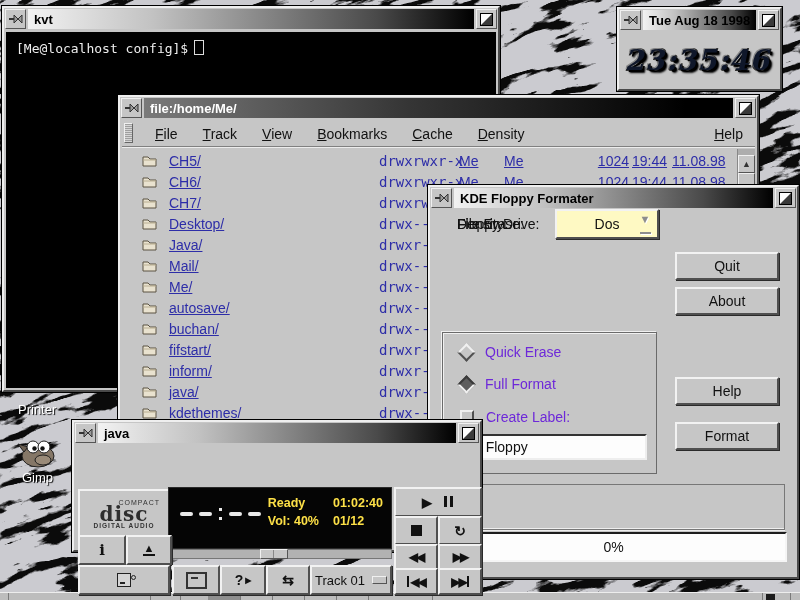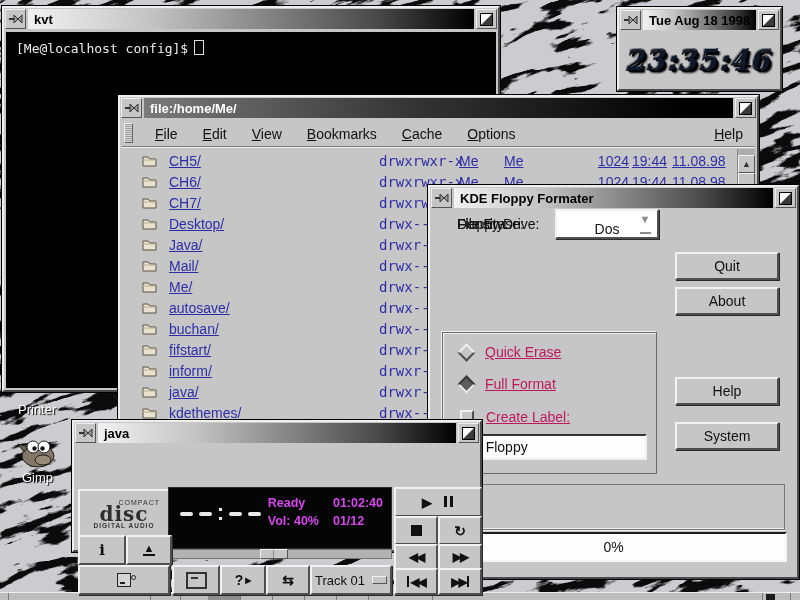--- a/index.html
+++ b/index.html
@@ -63,54 +63,54 @@
           border:1px solid;border-color:#f0f0f0 #555 #555 #f0f0f0;
           display:flex;align-items:center;justify-content:center;font-size:9px;color:#333;}
   .scr-thumb{position:absolute;left:0;top:24px;width:15px;height:22px;background:#c6c6c6;
              border:1px solid;border-color:#f0f0f0 #555 #555 #f0f0f0;}
 
   
   #floppy{left:428px;top:185px;width:367px;height:390px;z-index:4;}
   #floppy .body{position:absolute;left:2px;right:2px;top:24px;bottom:2px;}
   .ffield{position:absolute;left:25px;height:26px;display:flex;align-items:center;}
   .ffield .flabel{width:98px;font-size:14px;color:#111;}
-  .mselect{position:absolute;left:98px;width:100px;height:26px;background:#ffffff;
+  .mselect{position:absolute;left:98px;width:100px;height:26px;background:#fef9c3;
            border:2px solid;border-color:#f2f2f2 #4f4f4f #4f4f4f #f2f2f2;box-shadow:1px 1px 0 #2a2a2a;
-           display:flex;align-items:flex-end;justify-content:center;font-size:14px;color:#111;}
+           display:flex;align-items:center;justify-content:center;font-size:14px;color:#111;}
   .sel-arrow{position:absolute;right:5px;top:2px;width:14px;text-align:center;line-height:12px;
              font-size:11px;color:#8d8d8d;text-shadow:1px 1px 0 #fff;}
   .sel-bar{position:absolute;right:6px;bottom:3px;width:11px;height:2px;background:#8d8d8d;box-shadow:1px 1px 0 #fff;}
   .dlg-btn{position:absolute;left:243px;width:100px;height:24px;}
   .groupframe{position:absolute;left:10px;top:121px;width:213px;height:140px;
               border:1px solid #6a6a6a;box-shadow:1px 1px 0 #f0f0f0 inset,-1px -1px 0 #f0f0f0;}
   .radio-row{position:absolute;left:28px;display:flex;align-items:center;gap:12px;height:16px;}
   .radio-glyph{width:9px;height:9px;transform:rotate(45deg);background:#c6c6c6;
                border:2px solid;border-color:#f0f0f0 #4f4f4f #4f4f4f #f0f0f0;}
   .radio-glyph.on{background:#5d5d5d;border-color:#3a3a3a #f0f0f0 #f0f0f0 #3a3a3a;}
   .check-glyph{width:10px;height:10px;background:#c6c6c6;border:2px solid;
                border-color:#f0f0f0 #4f4f4f #4f4f4f #f0f0f0;}
-  .rlabel{font-size:14px;color:#be185d;text-decoration:underline;}
+  .rlabel{font-size:14px;color:#6d28d9;}
   .labelfield{position:absolute;left:14px;top:223px;width:192px;height:22px;background:#fdfdfd;
               border:2px solid;border-color:#333 #eee #eee #333;font-size:14px;color:#111;
               display:flex;align-items:center;padding-left:5px;}
   .statusbox{position:absolute;left:8px;top:273px;width:343px;height:44px;
              border:1px solid #777;box-shadow:0 1px 0 #eee,0 -1px 0 #eee inset;}
   .progress{position:absolute;left:8px;top:321px;width:343px;height:26px;background:#fdfdfd;
             border:2px solid;border-color:#1d1d1d #f5f5f5 #f5f5f5 #1d1d1d;
             display:flex;align-items:center;justify-content:center;font-size:14px;color:#111;}
 
   
   #kscd{left:72px;top:420px;width:406px;height:128px;z-index:5;}
   #kscd .body{position:absolute;left:2px;right:2px;top:24px;bottom:2px;margin-top:41px;}
   .cd-logo{position:absolute;left:2px;top:2px;width:88px;height:46px;flex-direction:column;gap:0;}
   .cd-logo .l1{font-size:7px;letter-spacing:1px;color:#333;align-self:flex-end;margin-right:8px;}
   .cd-logo .l2{font:bold 20px "DejaVu Serif",serif;line-height:16px;color:#2e2e2e;letter-spacing:1px;}
   .cd-logo .l3{font-size:6.5px;letter-spacing:1px;color:#333;font-weight:bold;}
   .lcd{position:absolute;left:92px;top:0;width:222px;height:60px;background:#050505;
-       border:1px solid #2a2a2a;color:#d946ef;}
+       border:1px solid #2a2a2a;color:#fde047;}
   .lcd-dash{display:inline-block;width:13px;height:4px;background:#e9e9e9;border-radius:2px;margin:0 3px;}
   .lcd-colon{display:inline-flex;flex-direction:column;gap:6px;margin:0 4px;}
   .lcd-colon i{width:3px;height:3px;background:#e9e9e9;}
   .lcd-left{position:absolute;left:8px;top:20px;display:flex;align-items:center;}
   .lcd-right{position:absolute;right:8px;top:8px;display:grid;grid-template-columns:auto auto;
              column-gap:14px;row-gap:4px;font-weight:bold;font-size:12.5px;}
   .vol-slider{position:absolute;left:92px;top:62px;width:222px;height:8px;background:#b2b2b2;
               border:1px solid #777;}
   .vol-handle{position:absolute;left:41%;top:-1px;width:26px;height:8px;background:#c6c6c6;
               border:1px solid;border-color:#f0f0f0 #555 #555 #f0f0f0;}
@@ -236,29 +236,29 @@
     <div class="tbtn">
         <div class="maxglyph"></div>
       </div>
   </div>
   <div class="menubar">
     <div class="grip"></div>
     <div class="menus">
 
         <span class="menu-item">File</span>
 
-        <span class="menu-item">Edit</span>
+        <span class="menu-item">Track</span>
 
         <span class="menu-item">View</span>
 
         <span class="menu-item">Bookmarks</span>
 
         <span class="menu-item">Cache</span>
 
-        <span class="menu-item">Options</span>
+        <span class="menu-item">Density</span>
       </div>
     <span class="menu-item menu-help">Help</span>
   </div>
   <div class="rows">
 
       <div class="frow">
         <span class="ficon">
           <svg width="15" height="13">
             <path d="M1 3 L6 3 L8 5 L14 5 L14 12 L1 12 Z" fill="#e9e2cf" stroke="#5a5242"></path>
             <path d="M1 6 L14 6" stroke="#b9ae92"></path>
@@ -513,21 +513,21 @@
             <span>Dos</span>
             <span class="sel-arrow">▼</span>
             <span class="sel-bar"></span>
           </div>
         </div>
       </div>
 
     <div class="btn dlg-btn" style="top:76px">About</div>
     <div class="btn dlg-btn" style="top:41px">Quit</div>
     <div class="btn dlg-btn" style="top:166px">Help</div>
-    <div class="btn dlg-btn" style="top:211px">System</div>
+    <div class="btn dlg-btn" style="top:211px">Format</div>
 
     <div class="groupframe"></div>
 
     <div>
 
         <div class="radio-row" style="top: 133px;">
           <span class="radio-glyph"></span>
           <span class="rlabel">Quick Erase</span>
         </div>
 

